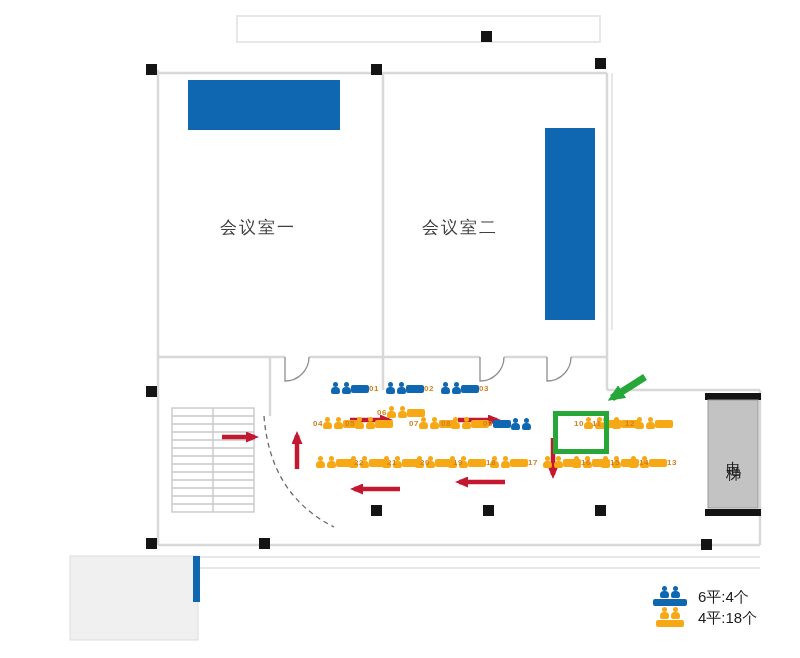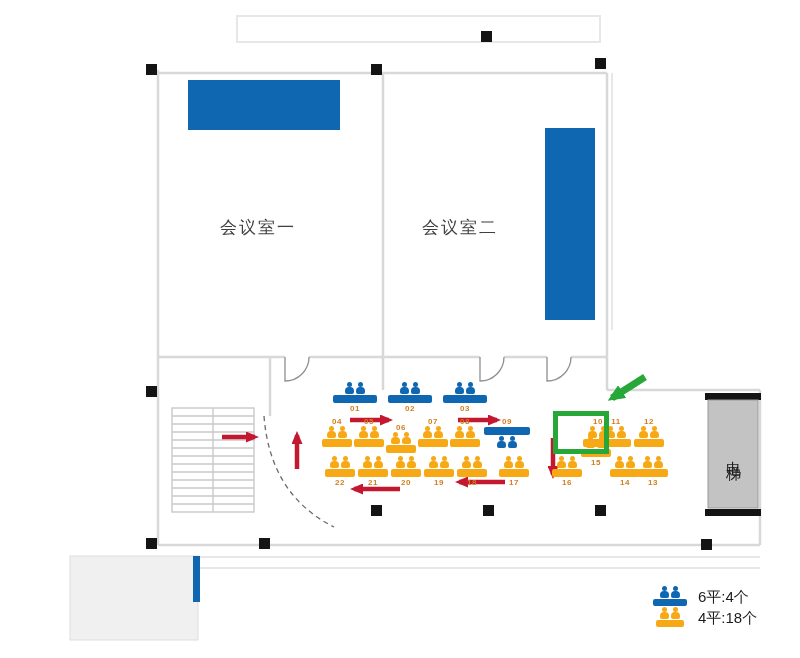--- a/index.html
+++ b/index.html
@@ -11,21 +11,21 @@
   .layer { position:absolute; left:0; top:0; width:800px; height:658px; }
   svg.plan { position:absolute; left:0; top:0; }
 
   .walls line, .walls path { stroke:var(--c-wall); stroke-width:2.5; fill:none; }
   .thinwalls line, .thinwalls rect { stroke:#e7e7e7; stroke-width:2; fill:none; }
   .stairs line, .stairs rect { stroke:#c9c9c9; stroke-width:1.4; fill:none; }
   .doors path { stroke:#8f8f8f; stroke-width:1.3; fill:none; }
   .columns rect { fill:#141414; }
 
   
-  .booth { position:absolute; width:48px; display:flex; flex-direction:column; align-items:center; z-index:3; }
+  .booth { position:absolute; width:48px; display:flex; flex-direction:row; align-items:center; z-index:3; }
   .booth .booth-num { order:1; font-size:8px; line-height:9px; font-weight:bold; color:#d07f1f; letter-spacing:.5px; }
   .booth .people { order:2; display:flex; gap:2px; }
   .booth .bar { order:3; width:30px; height:8px; border-radius:2px; background:currentColor; margin-top:1px; }
   .booth.t-blue { color:var(--c-blue); }
   .booth.t-yellow { color:var(--c-yellow); }
   .booth.t-blue .bar { width:44px; }
   .booth.o-num-bottom .people { order:1; }
   .booth.o-num-bottom .bar { order:2; }
   .booth.o-num-bottom .booth-num { order:3; margin-top:1px; }
   .booth.o-bar-top .booth-num { order:1; }
@@ -176,21 +176,21 @@
         <div class="bar"></div>
       </div>
       <div class="booth t-yellow o-num-top" style="left: 345px; top: 417px;">
         <div class="booth-num">05</div>
         <div class="people">
           <span class="person"></span>
           <span class="person"></span>
         </div>
         <div class="bar"></div>
       </div>
-      <div class="booth t-yellow o-num-top" style="left: 377px; top: 423px; justify-content: space-between;">
+      <div class="booth t-yellow o-num-top" style="left: 377px; top: 406px; justify-content: space-between;">
         <div class="booth-num">06</div>
         <div class="people">
           <span class="person"></span>
           <span class="person"></span>
         </div>
         <div class="bar"></div>
       </div>
       <div class="booth t-yellow o-num-top" style="left: 409px; top: 417px;">
         <div class="booth-num">07</div>
         <div class="people">
@@ -248,21 +248,21 @@
         <div class="bar"></div>
       </div>
       <div class="booth t-yellow o-num-bottom" style="left: 601px; top: 456px;">
         <div class="booth-num">14</div>
         <div class="people">
           <span class="person"></span>
           <span class="person"></span>
         </div>
         <div class="bar"></div>
       </div>
-      <div class="booth t-yellow o-num-bottom" style="left: 572px; top: 436px;">
+      <div class="booth t-yellow o-num-bottom" style="left: 572px; top: 456px;">
         <div class="booth-num">15</div>
         <div class="people">
           <span class="person"></span>
           <span class="person"></span>
         </div>
         <div class="bar"></div>
       </div>
       <div class="booth t-yellow o-num-bottom" style="left: 543px; top: 456px;">
         <div class="booth-num">16</div>
         <div class="people">

